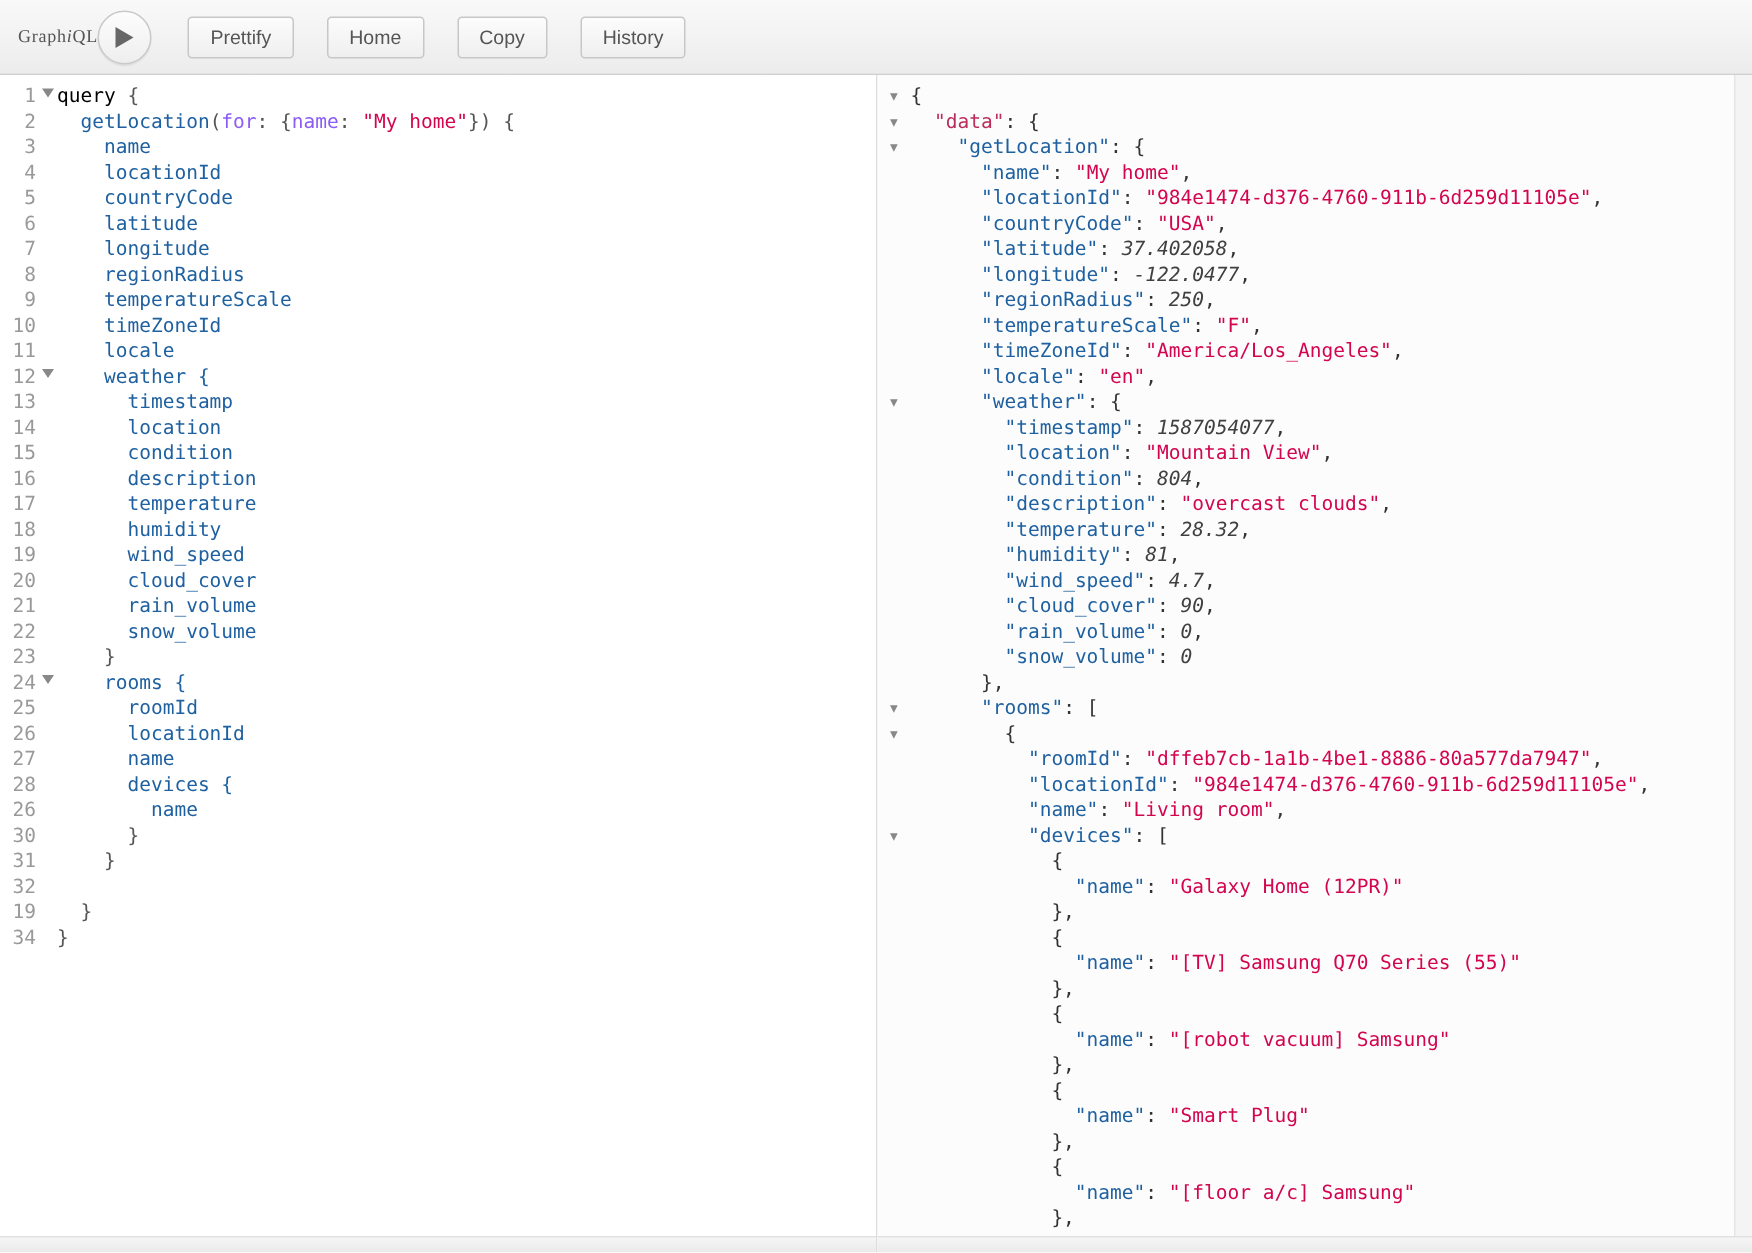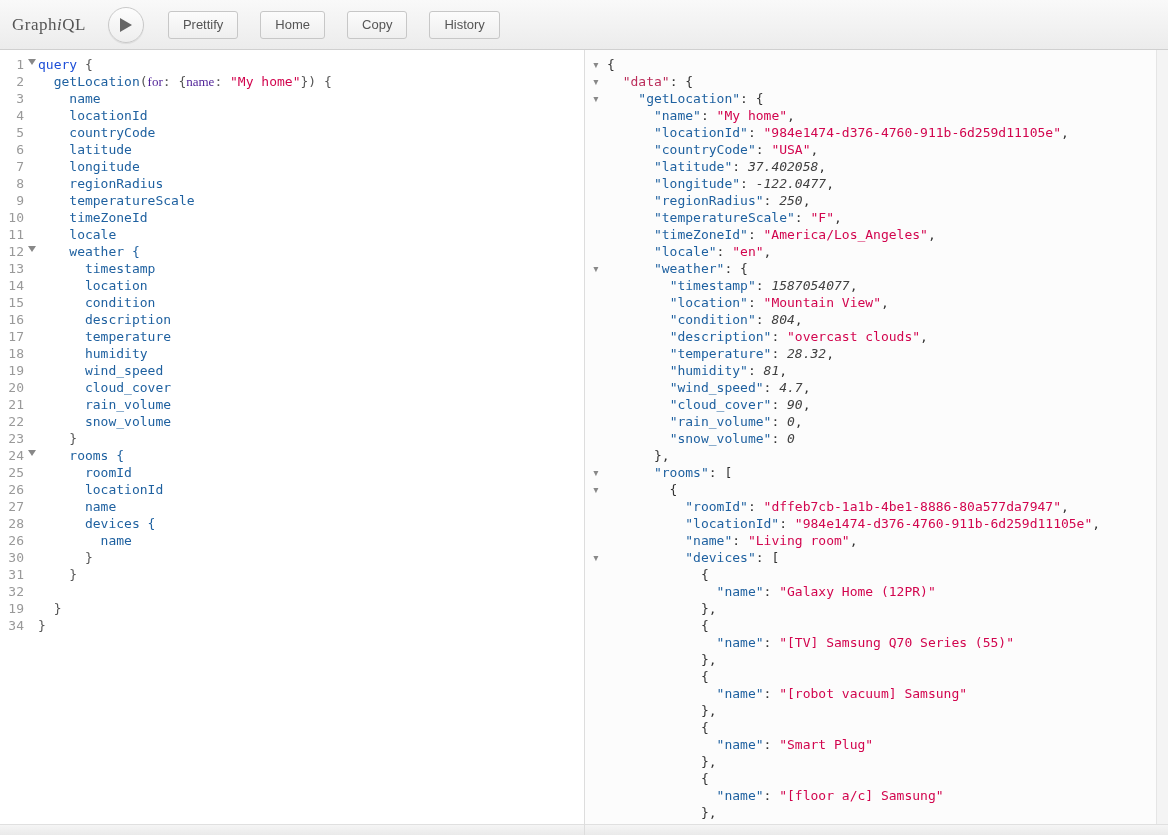--- a/index.html
+++ b/index.html
@@ -5,22 +5,22 @@
   * { margin: 0; padding: 0; box-sizing: border-box; }
   html, body { width: 1168px; height: 835px; overflow: hidden; font-family: -apple-system, BlinkMacSystemFont, "Segoe UI", Helvetica, Arial, sans-serif; }
   .topbar {
     height: 50px;
     background: linear-gradient(to bottom, #f9f9f9, #ececec);
     border-bottom: 1px solid #d0d0d0;
     display: flex; align-items: center; padding: 0 12px;
   }
   .logo {
     font-family: Georgia, 'Times New Roman', serif;
-    font-size: 17px; letter-spacing: .5px;
-    color: #555; margin-right: 22px;
+    font-size: 12px; letter-spacing: .5px;
+    color: #555; 
   }
   .logo em { font-style: italic; font-weight: normal; }
   .run-btn {
     width: 36px; height: 36px; border-radius: 18px;
     background: linear-gradient(#fdfdfd,#eee);
     border: 1px solid #c9c9c9;
     display: flex; align-items: center; justify-content: center;
     margin-right: 24px; cursor: pointer;
     box-shadow: 0 1px 1px rgba(0,0,0,.08);
   }
@@ -64,23 +64,23 @@
     font-size:13px; line-height:17px; color:#888; user-select:none;
   }
   .pane.right .foldcol .fm { text-align:center; }
   .bottombar {
     position:absolute; left:0; right:0; bottom:0; height:11px;
     background: linear-gradient(#f5f5f5,#eaeaea);
     border-top:1px solid #e0e0e0;
   }
 
   
-  .kw { color: #1d4ed8; }          
+  .kw { color: #000000; }          
   .def { color: #1f61a0; margin-top: 12px; }         
-  .attr { color: #4c1d95; font-family: Liberation Serif, serif; }        
+  .attr { color: #8b5cf6; }        
   .str { color: #d2054e; }         
   .num { color: #404040; font-style: italic; }         
   .punct { color: #555; }
   .key { color: #1f61a0; }         
   .keyData { color:#bb2d5b; }      
 
   .scrolltrack {
     position:absolute; right:0; top:0; bottom:11px; width:12px;
     background:#f4f4f4; border-left:1px solid #e5e5e5;
   }

